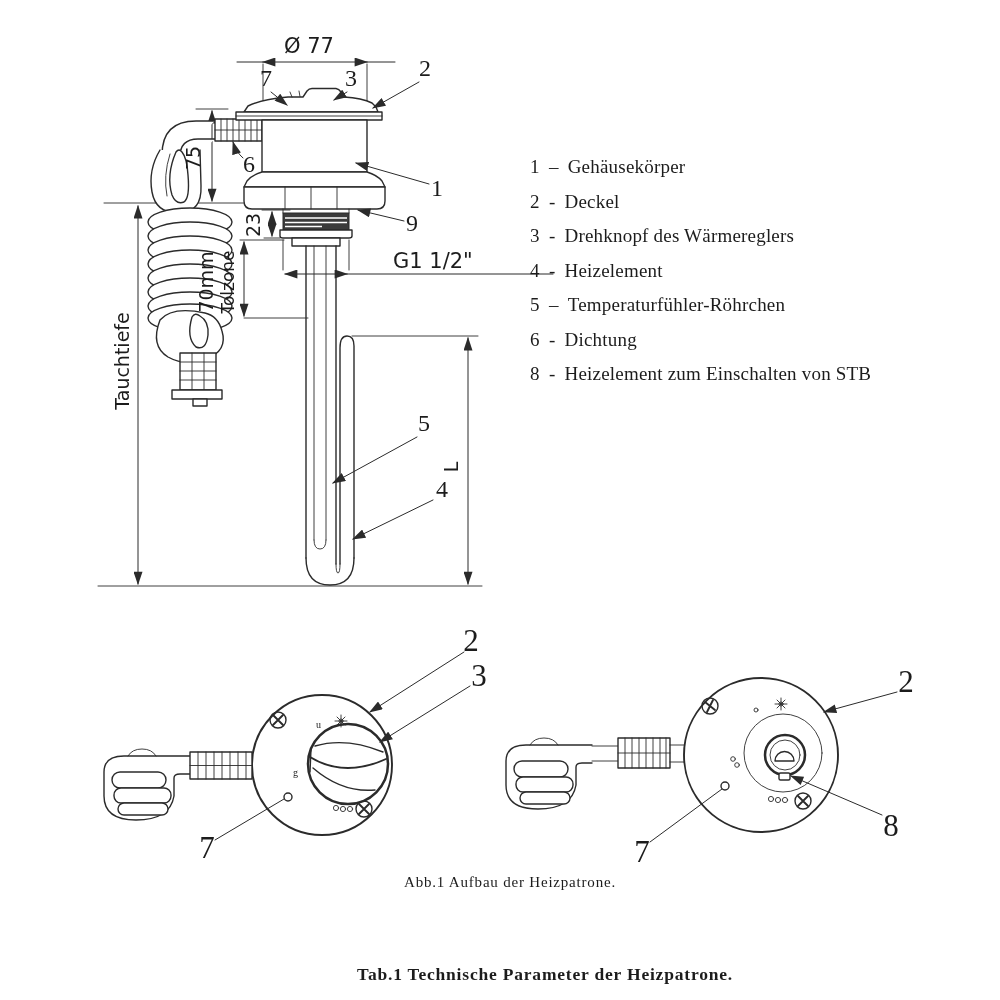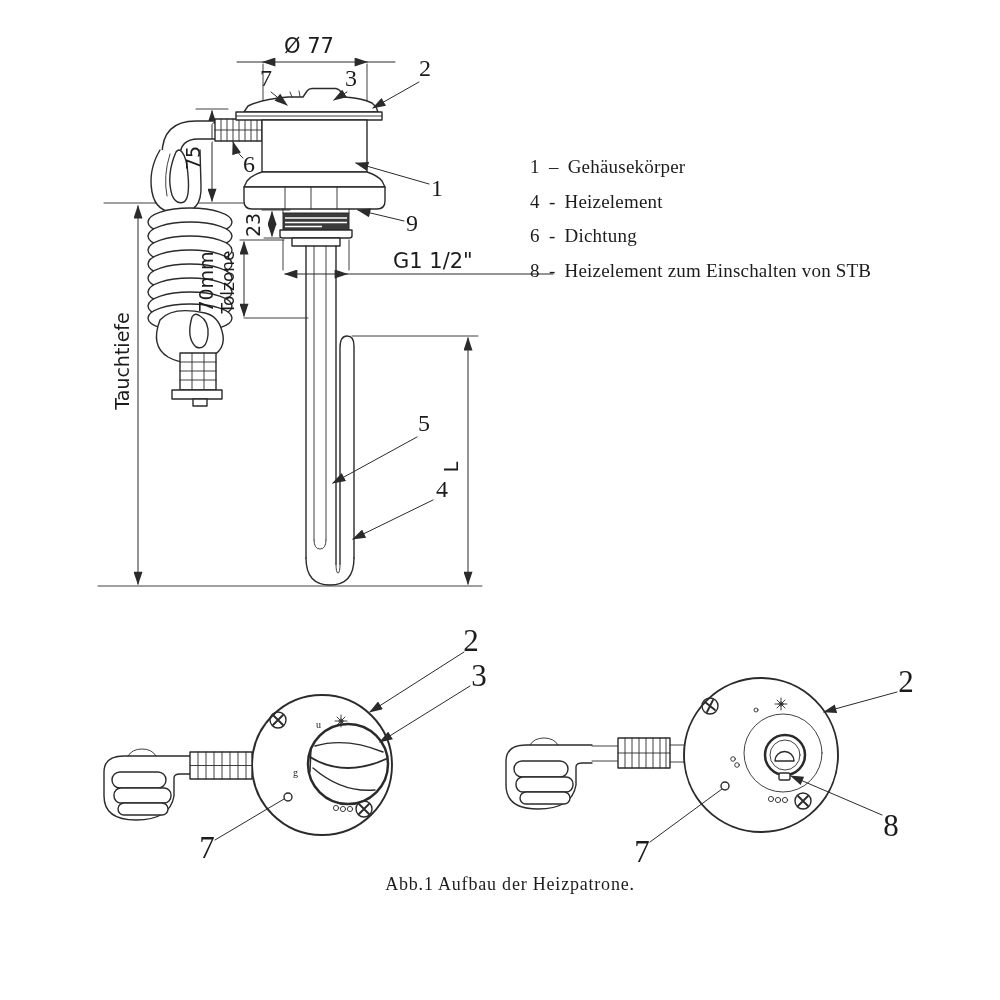--- a/index.html
+++ b/index.html
@@ -19,21 +19,21 @@
   .dimtxt{font-family:"DejaVu Sans", sans-serif;font-size:19px;}
   .dimtxt.big{font-size:21px;}
   .dimtxt.small{font-size:17px;}
   .callout{font-family:"Liberation Serif", serif;font-size:24px;}
   .callout-lg{font-family:"Liberation Serif", serif;font-size:31px;}
   .tinymark{font-family:"Liberation Serif", serif;font-size:10px;}
   .legend{position:absolute;left:516px;top:150px;font-size:19px;letter-spacing:0.2px;line-height:34.5px;margin-left:14px;}
   .legend-row{white-space:nowrap;}
   .legend-row .num{display:inline-block;min-width:13px;}
   .legend-row .sep{display:inline-block;margin:0 9px 0 6px;}
-  .cap{position:absolute;text-align:center;letter-spacing:0.8px;font-size:18px;}
+  .cap{position:absolute;text-align:center;letter-spacing:0.8px;font-size:15px;}
   .cap-abb{left:310px;top:874px;width:400px;}
   .cap-tab{left:320px;top:964px;width:450px;font-weight:600;font-size:17.5px;}
 </style>
 </head>
 <body>
 
 <div class="page">
 
 <svg width="1000" height="1000" viewBox="0 0 1000 1000">
   <defs>
@@ -274,19 +274,23 @@
     <path class="ln dim" d="M882,815 L791,776" marker-end="url(#arr)"></path>
     <path class="ln dim" d="M650,842 L722,789"></path>
     <text class="callout-lg" x="906" y="692" text-anchor="middle">2</text>
     <text class="callout-lg" x="891" y="836" text-anchor="middle">8</text>
     <text class="callout-lg" x="642" y="862" text-anchor="middle">7</text>
   </g>
 </svg>
 
   <div class="legend">
     <div class="legend-row"><span class="num">1</span><span class="sep">–</span><span>Gehäusekörper</span></div>
+    <div class="legend-row"><span class="num">2</span><span class="sep">-</span><span>Deckel</span></div>
+    <div class="legend-row"><span class="num">3</span><span class="sep">-</span><span>Drehknopf des Wärmereglers</span></div>
     <div class="legend-row"><span class="num">4</span><span class="sep">-</span><span>Heizelement</span></div>
+    <div class="legend-row"><span class="num">5</span><span class="sep">–</span><span>Temperaturfühler-Röhrchen</span></div>
     <div class="legend-row"><span class="num">6</span><span class="sep">-</span><span>Dichtung</span></div>
     <div class="legend-row"><span class="num">8</span><span class="sep">-</span><span>Heizelement zum Einschalten von STB</span></div>
   </div>
 
   <div class="cap cap-abb">Abb.1 Aufbau der Heizpatrone.</div>
+  <div class="cap cap-tab">Tab.1 Technische Parameter der Heizpatrone.</div>
 </div>
 
 </body></html>

